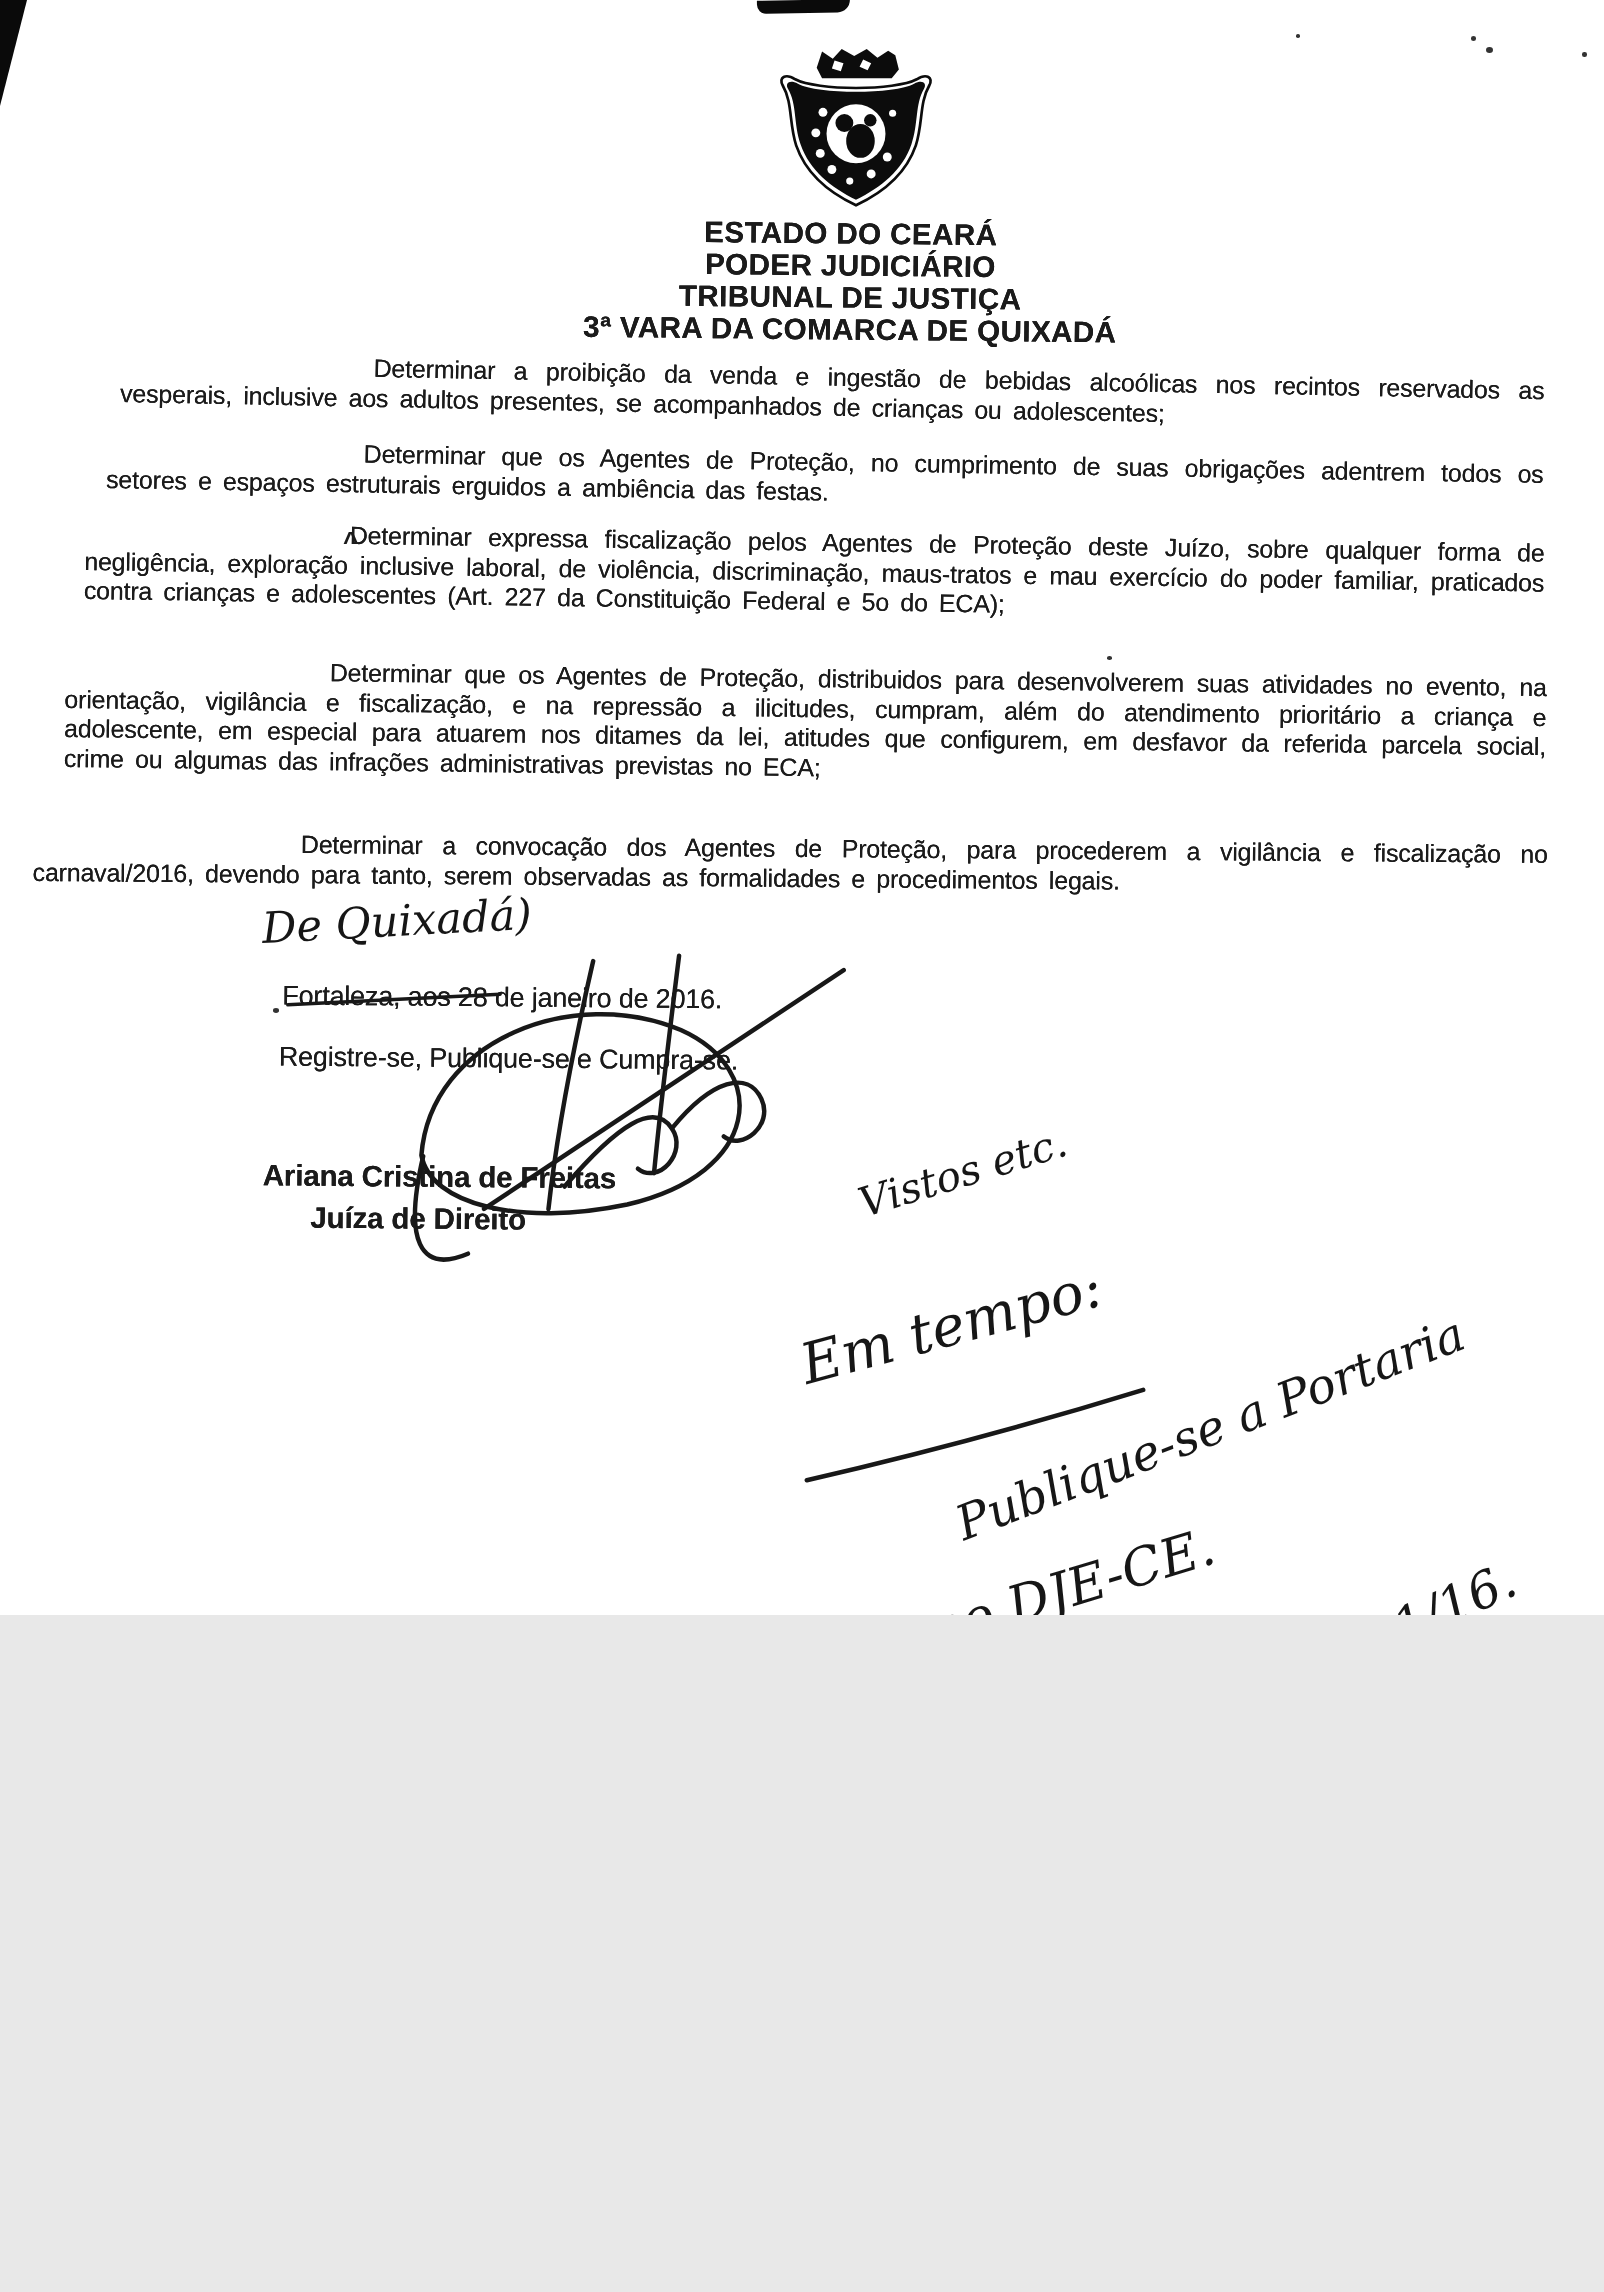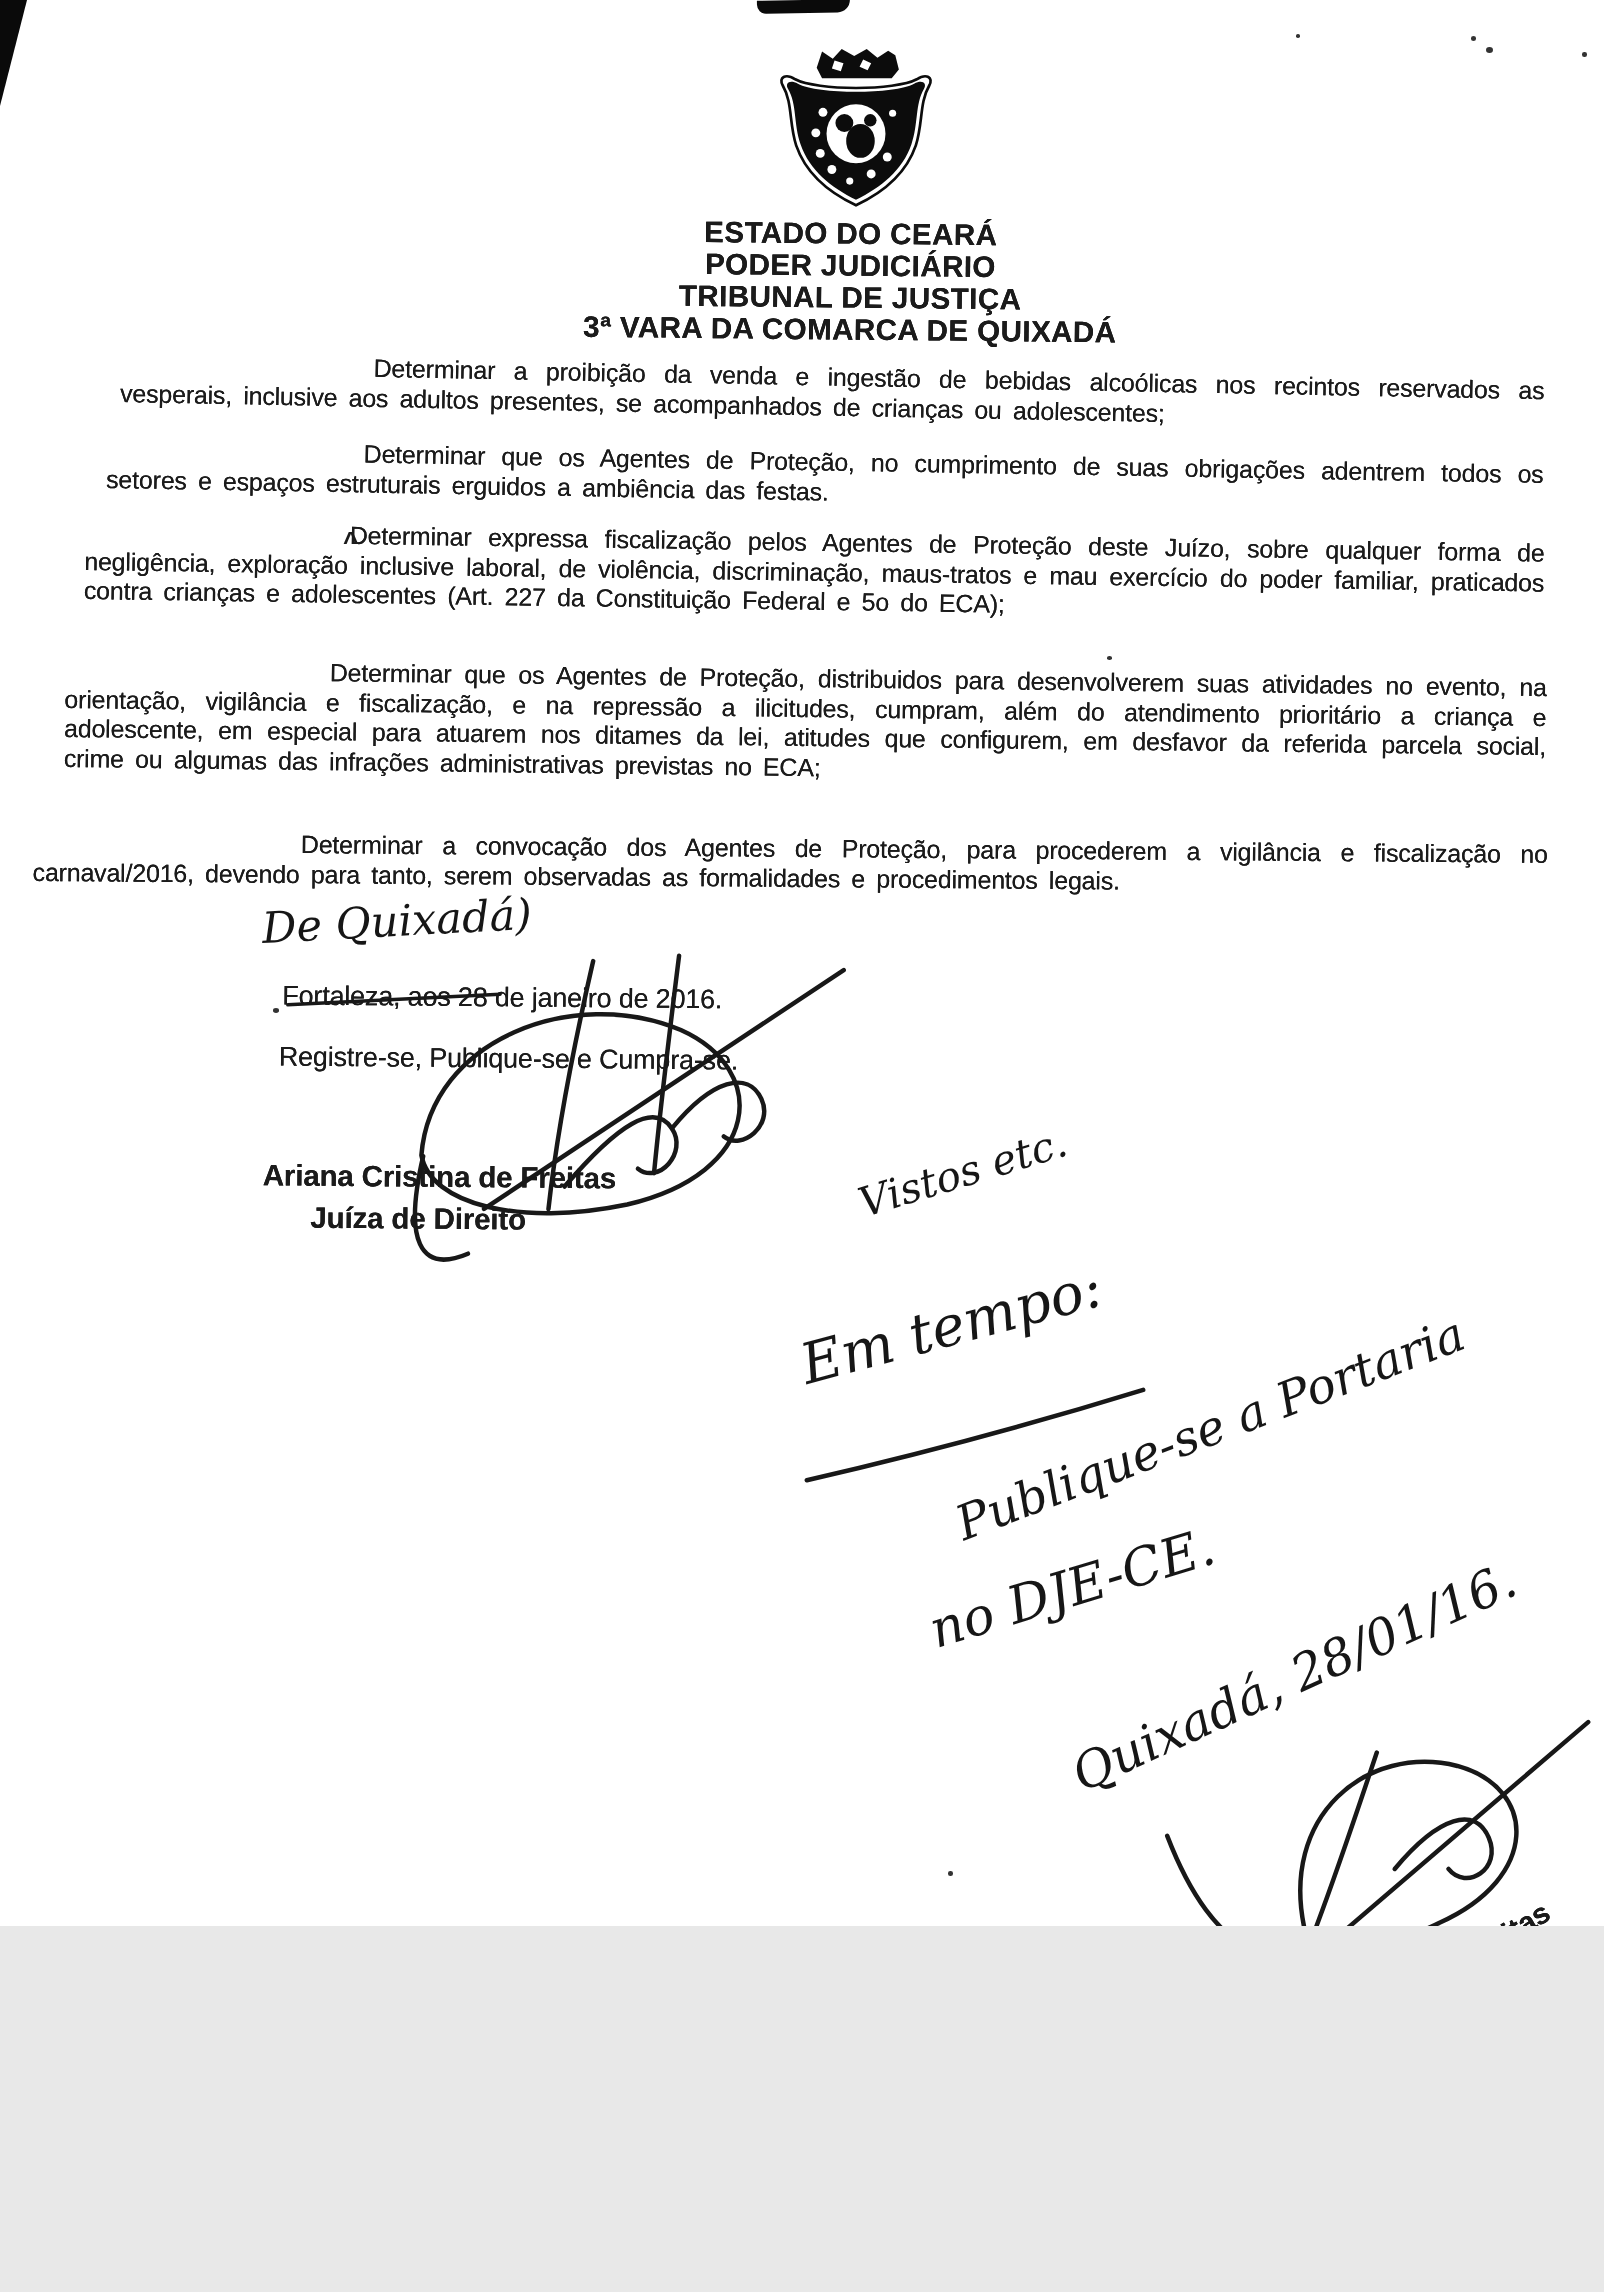--- a/index.html
+++ b/index.html
@@ -1,16 +1,16 @@
 <!DOCTYPE html>
 <html style="font-size:14.3px"><head>
 <meta charset="utf-8">
 <style>
   html,body{margin:0;padding:0;background:#e8e8e8;}
-  .page{position:relative;width:1605px;height:1926px;background:#ffffff;overflow:hidden;
+  .page{position:relative;width:1605px;height:1615px;background:#ffffff;overflow:hidden;
         font-family:"Liberation Sans",sans-serif;color:#1b1b1b;}
   
   .wedge{position:absolute;left:0;top:0;width:27px;height:106px;background:#0a0a0a;
          clip-path:polygon(0 0,100% 0,0 100%);}
   .blob{position:absolute;left:757px;top:0;width:93px;height:13.4px;background:#0a0a0a;
         border-radius:0 0 12.5px 9px;transform:rotate(-1deg);}
   .speck{position:absolute;background:#333;border-radius:50%;}
   
   .crest{position:absolute;left:770px;top:48px;}
   .org{position:absolute;left:412px;top:213px;width:878px;text-align:center;

